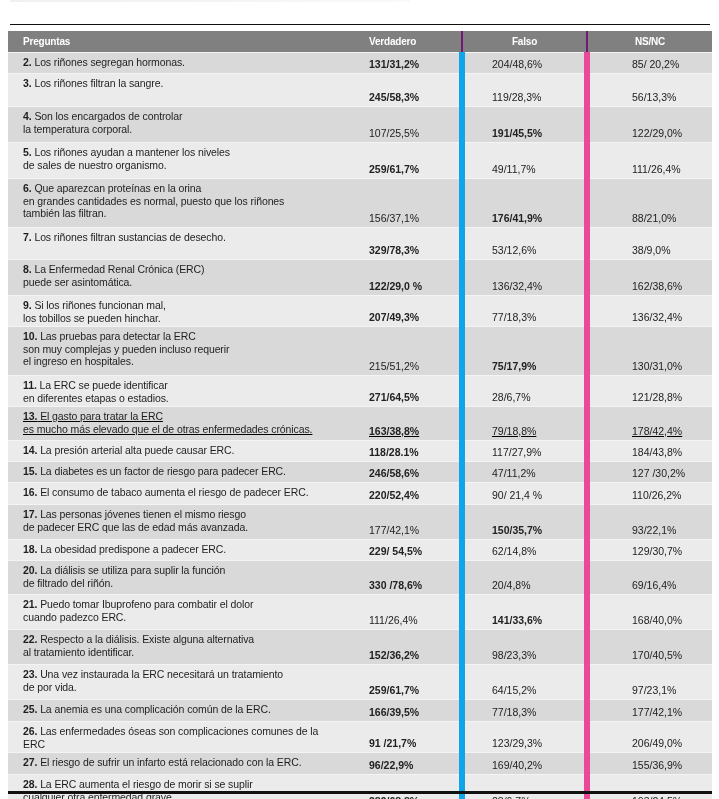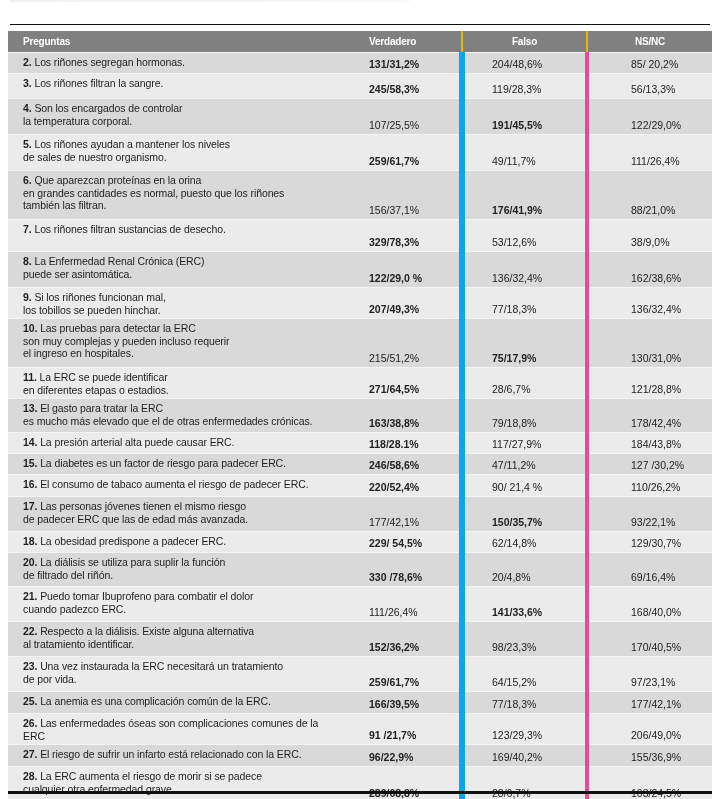--- a/index.html
+++ b/index.html
@@ -12,28 +12,28 @@
             table-layout: fixed; }
     col.c-q { width: 331px; }
     col.c-v { width: 123px; }
     col.c-f { width: 125px; }
     col.c-n { width: 125px; }
     th { background: #808080; color: #ffffff; font-weight: bold; font-size: 10px;
          height: 21px; padding: 0; text-align: center; letter-spacing: -0.2px;
          font-family: "Liberation Sans", sans-serif; }
     th.q { text-align: left; padding-left: 15px; }
     th.v { text-align: left; padding-left: 30px; }
-    th + th.f, th.f, th.n { border-left: 2px solid #eab308; }
+    th + th.f, th.f, th.n { border-left: 2px solid #701a75; }
     td { font-size: 10.5px; color: #222; padding: 0; vertical-align: bottom;
          padding-bottom: 3px; line-height: 12.5px; }
     td.q { padding-left: 15px; padding-top: 3px; vertical-align: top; padding-bottom: 2px; color: #1e1e1e;
            font-family: "Liberation Sans", sans-serif; letter-spacing: -0.1px; }
     td.v { padding-left: 30px; }
     td.f { border-left: 6px solid #0ea5e9; padding-left: 27px; }
-    td.n { border-left: 4px solid #ec4899; padding-left: 42px; }
+    td.n { border-left: 6px solid #ec4899; padding-left: 42px; }
     tr.dark td { background: #d9d9d9; margin-top: 8px; }
     tr.light td { background: #ebebeb; }
     tr.sep td { border-top: 1px solid #f4f4f4; }
     .num { font-weight: bold; }
     .bold { font-weight: bold; }
     .bottom-rule { position: absolute; left: 8px; top: 791px; width: 704px; height: 3px; background: #111; }
   </style>
 </head>
 <body>
 
@@ -57,21 +57,21 @@
   </thead>
   <tbody id="rows">
       <tr class="dark sep" style="height: 21px;">
         <td class="q">
           <div><span class="num">2.</span> <span>Los riñones segregan hormonas.</span></div>
         </td>
         <td class="v bold">131/31,2%</td>
         <td class="f">204/48,6%</td>
         <td class="n">85/ 20,2%</td>
       </tr>
-      <tr class="light sep" style="height: 25px; padding-left: 44px;">
+      <tr class="light sep" style="height: 33px; padding-left: 44px;">
         <td class="q">
           <div><span class="num">3.</span> <span>Los riñones filtran la sangre.</span></div>
         </td>
         <td class="v bold">245/58,3%</td>
         <td class="f">119/28,3%</td>
         <td class="n">56/13,3%</td>
       </tr>
       <tr class="dark sep" style="height: 36px;">
         <td class="q">
           <div><span class="num">4.</span> <span>Son los encargados de controlar</span></div>
@@ -138,21 +138,21 @@
       </tr>
       <tr class="light sep" style="height: 21px;">
         <td class="q">
           <div><span class="num">11.</span> <span>La ERC se puede identificar</span></div>
           <div><span>en diferentes etapas o estadios.</span></div>
         </td>
         <td class="v bold">271/64,5%</td>
         <td class="f">28/6,7%</td>
         <td class="n">121/28,8%</td>
       </tr>
-      <tr class="dark sep" style="height: 34px;">
+      <tr class="dark sep" style="height: 34px; text-decoration: underline;">
         <td class="q">
           <div><span class="num">13.</span> <span>El gasto para tratar la ERC</span></div>
           <div><span>es mucho más elevado que el de otras enfermedades crónicas.</span></div>
         </td>
         <td class="v bold">163/38,8%</td>
         <td class="f">79/18,8%</td>
         <td class="n">178/42,4%</td>
       </tr>
       <tr class="light sep" style="height: 21px;">
         <td class="q">
@@ -250,21 +250,21 @@
       <tr class="dark sep" style="height: 22px;">
         <td class="q">
           <div><span class="num">27.</span> <span>El riesgo de sufrir un infarto está relacionado con la ERC.</span></div>
         </td>
         <td class="v bold">96/22,9%</td>
         <td class="f">169/40,2%</td>
         <td class="n">155/36,9%</td>
       </tr>
       <tr class="light sep" style="height: 36px;">
         <td class="q">
-          <div><span class="num">28.</span> <span>La ERC aumenta el riesgo de morir si se padece</span></div>
+          <div><span class="num">28.</span> <span>La ERC aumenta el riesgo de morir si se suplir</span></div>
           <div><span>cualquier otra enfermedad grave.</span></div>
         </td>
         <td class="v bold">289/68,8%</td>
         <td class="f">28/6,7%</td>
         <td class="n">103/24,5%</td>
       </tr>
     </tbody>
 </table>
 
 <div class="bottom-rule"></div>

